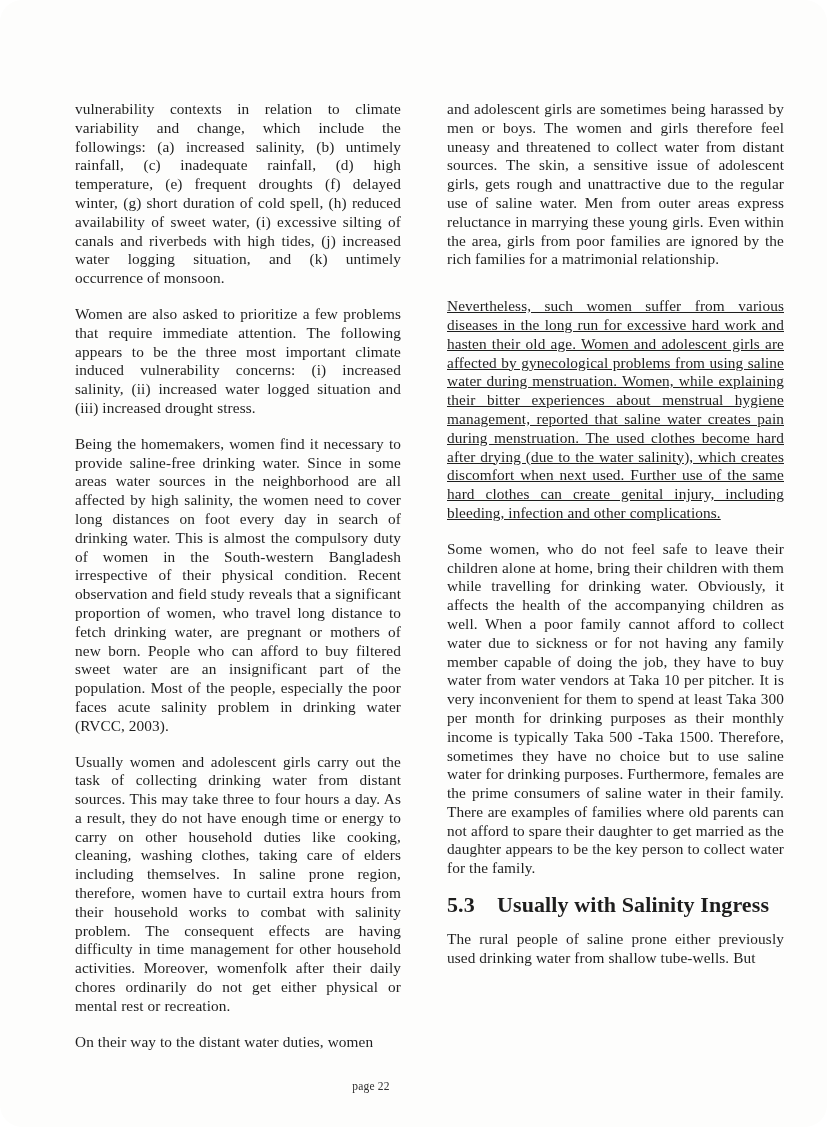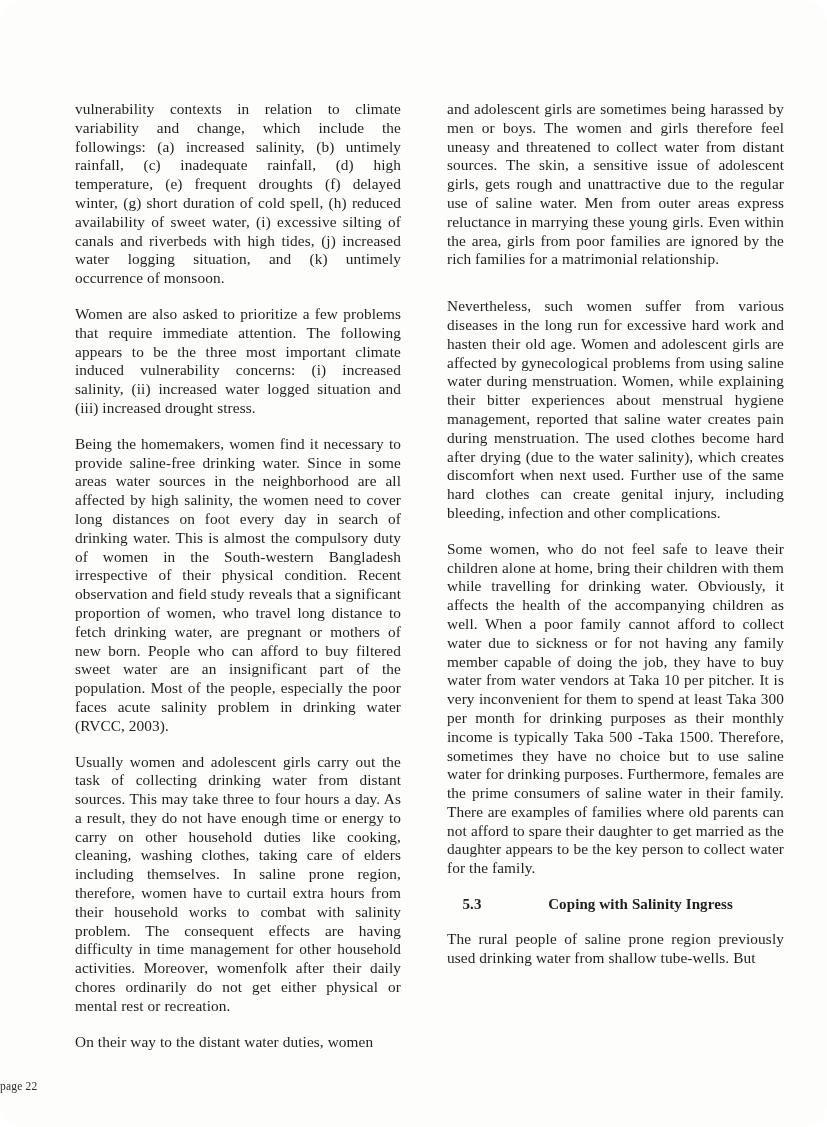--- a/index.html
+++ b/index.html
@@ -25,37 +25,37 @@
     line-height: 18.8px;
     letter-spacing: 0.1px;
   }
   .col-left  { left: 75px;  width: 326px; }
   .col-right { left: 447px; width: 337px; }
   .col p {
     margin: 0 0 17px 0;
     text-align: justify;
     text-justify: inter-word;
   }
-  .col p.mt-lg { margin-top: 28px; }
+  .col p.mt-lg { margin-top: 28px; text-decoration: underline; }
   .section-heading {
     margin: 14px 0 16px 0;
-    font-size: 15px;
+    font-size: 22px;
     font-weight: bold;
     line-height: 19px;
-    text-align: center;
+    text-align: left;
     display: flex;
   }
   .sec-num { width: 50px; flex: 0 0 auto; }
   .sec-title { flex: 1; }
   .footer {
     position: absolute;
     top: 1080px;
     left: 0;
     width: 742px;
-    text-align: left;
+    text-align: center;
     font-size: 11.5px;
     color: #2c2c2c;
     letter-spacing: 0.2px;
   }
 </style>
 </head>
 <body>
 
 <div class="page">
 
@@ -66,20 +66,20 @@
     <p>Usually women and adolescent girls carry out the task of collecting drinking water from distant sources. This may take three to four hours a day. As a result, they do not have enough time or energy to carry on other household duties like cooking, cleaning, washing clothes, taking care of elders including themselves. In saline prone region, therefore, women have to curtail extra hours from their household works to combat with salinity problem. The consequent effects are having difficulty in time management for other household activities. Moreover, womenfolk after their daily chores ordinarily do not get either physical or mental rest or recreation.</p>
     <p>On their way to the distant water duties, women</p>
   </div>
 
   <div class="col col-right">
     <p>and adolescent girls are sometimes being harassed by men or boys. The women and girls therefore feel uneasy and threatened to collect water from distant sources. The skin, a sensitive issue of adolescent girls, gets rough and unattractive due to the regular use of saline water. Men from outer areas express reluctance in marrying these young girls. Even within the area, girls from poor families are ignored by the rich families for a matrimonial relationship.</p>
     <p class="mt-lg">Nevertheless, such women suffer from various diseases in the long run for excessive hard work and hasten their old age. Women and adolescent girls are affected by gynecological problems from using saline water during menstruation. Women, while explaining their bitter experiences about menstrual hygiene management, reported that saline water creates pain during menstruation. The used clothes become hard after drying (due to the water salinity), which creates discomfort when next used. Further use of the same hard clothes can create genital injury, including bleeding, infection and other complications.</p>
     <p>Some women, who do not feel safe to leave their children alone at home, bring their children with them while travelling for drinking water. Obviously, it affects the health of the accompanying children as well. When a poor family cannot afford to collect water due to sickness or for not having any family member capable of doing the job, they have to buy water from water vendors at Taka 10 per pitcher. It is very inconvenient for them to spend at least Taka 300 per month for drinking purposes as their monthly income is typically Taka 500 -Taka 1500. Therefore, sometimes they have no choice but to use saline water for drinking purposes. Furthermore, females are the prime consumers of saline water in their family. There are examples of families where old parents can not afford to spare their daughter to get married as the daughter appears to be the key person to collect water for the family.</p>
     <h2 class="section-heading">
       <span class="sec-num">5.3</span>
-      <span class="sec-title">Coping with Salinity Ingress</span>
+      <span class="sec-title">Usually with Salinity Ingress</span>
     </h2>
-    <p>The rural people of saline prone region previously used drinking water from shallow tube-wells. But</p>
+    <p>The rural people of saline prone either previously used drinking water from shallow tube-wells. But</p>
   </div>
 
   <div class="footer">page 22</div>
 
 </div>
 
 </body></html>

